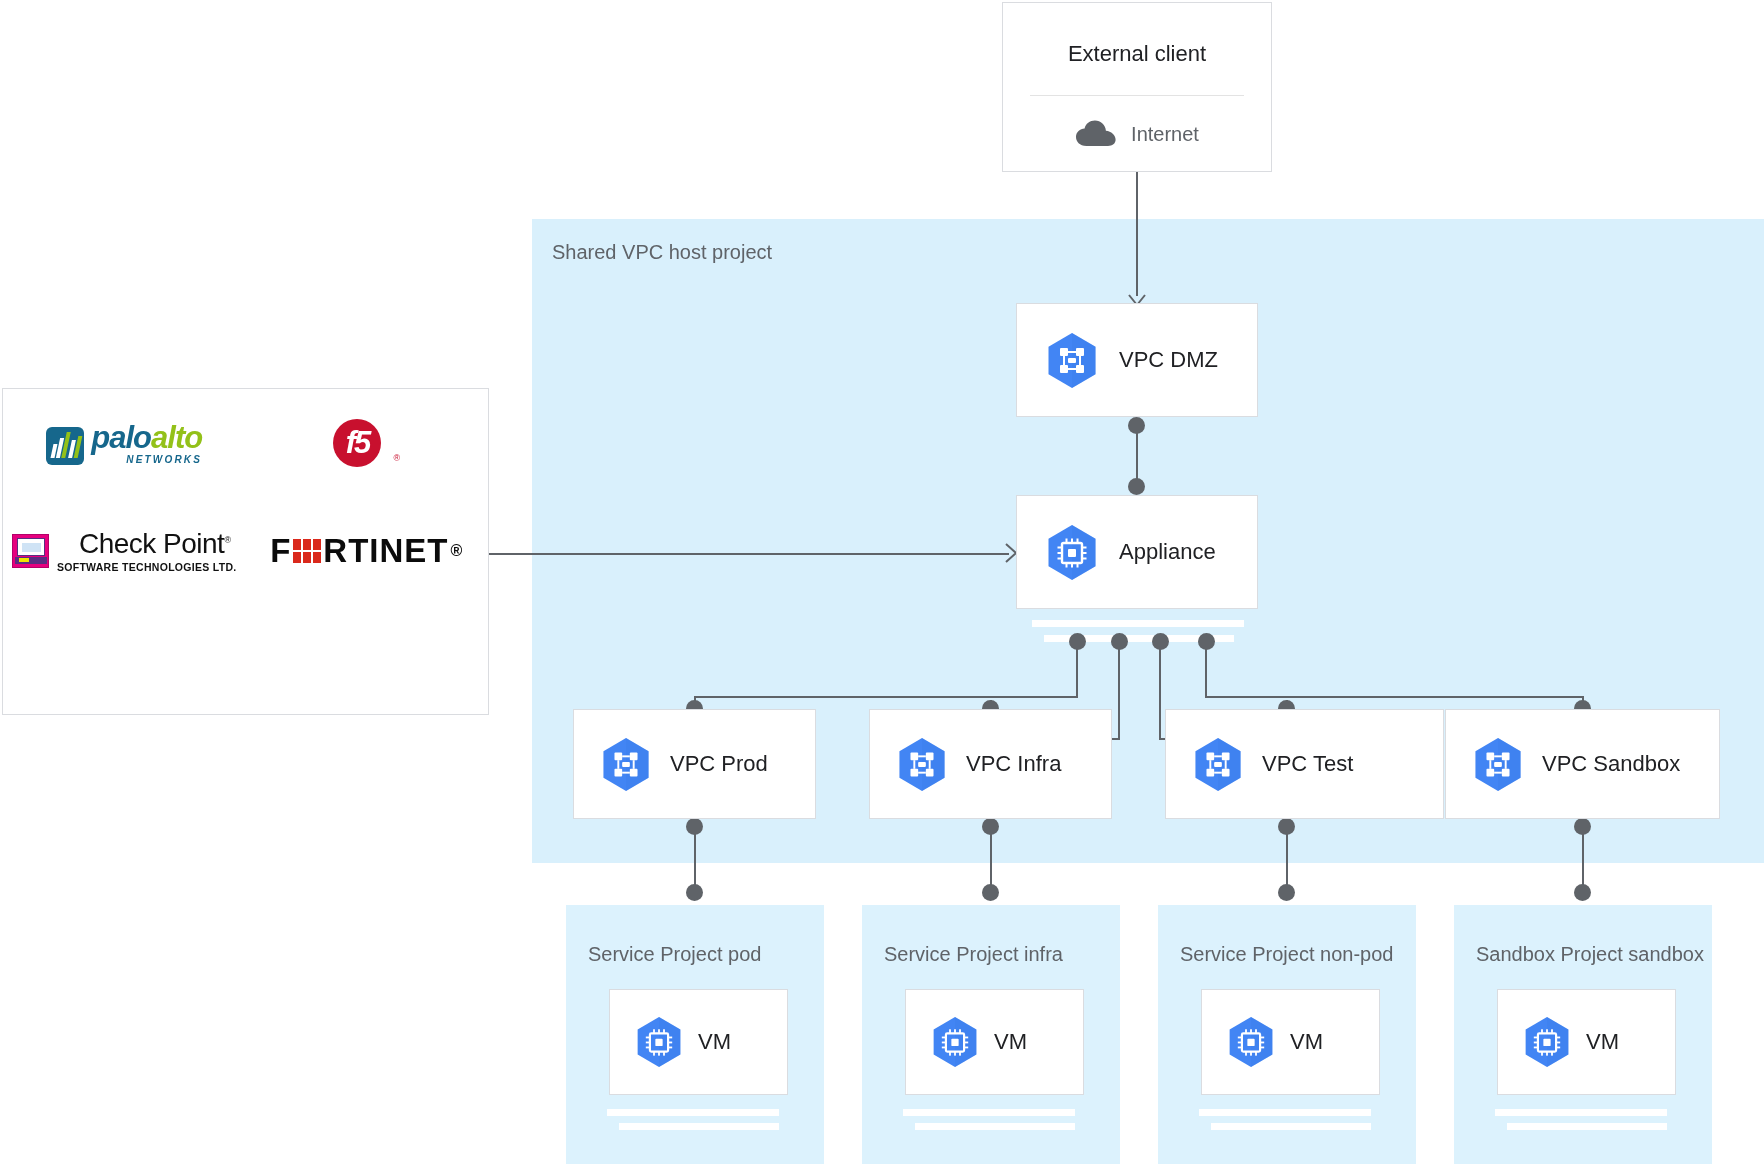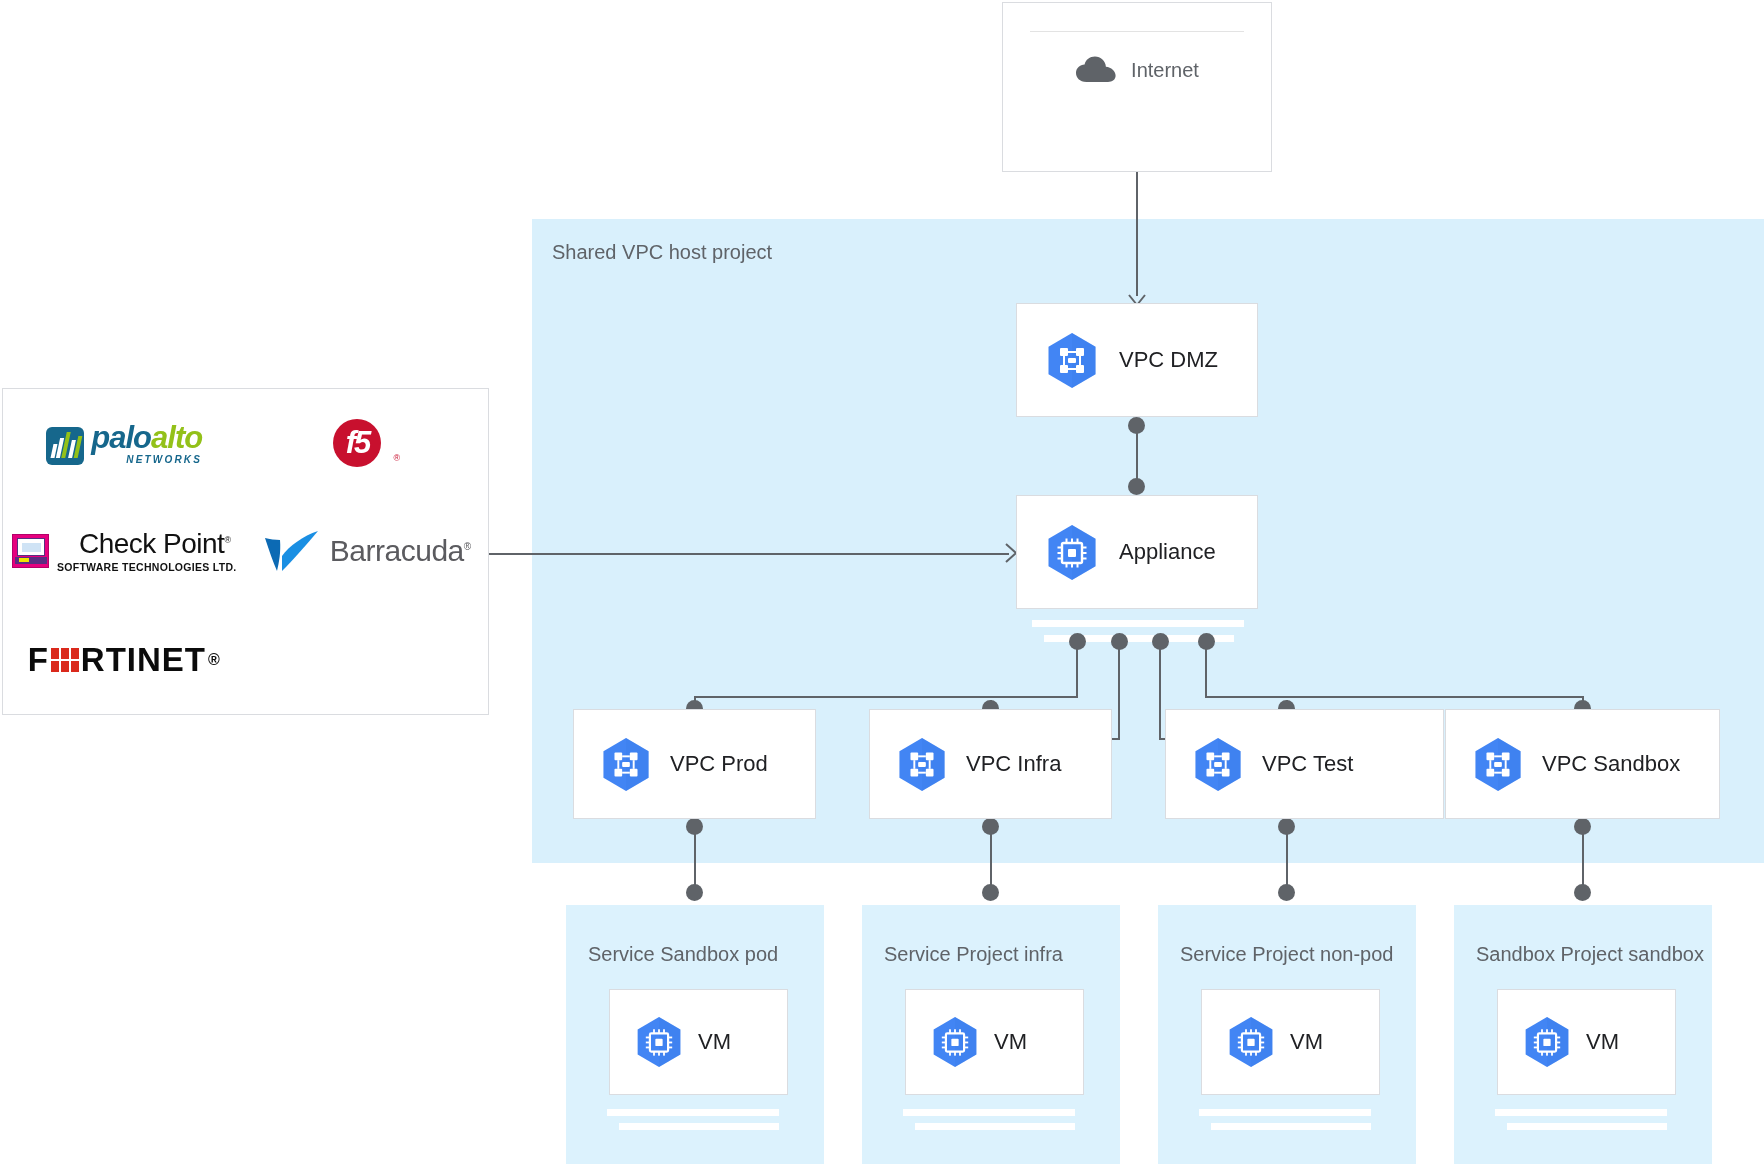--- a/index.html
+++ b/index.html
@@ -121,21 +121,21 @@
   .ft-o i{background:#da291c;}
   .ft-dot{font-size:16px;color:#0b0b0b;margin-left:2px;}
 </style>
 </head>
 <body>
 
 <div id="shared-vpc-panel" class="abs"></div>
 <div id="shared-vpc-label" class="abs">Shared VPC host project</div>
 
 <div class="svc-panel" style="left:566px;width:258px;">
-  <div class="svc-title">Service Sandbox pod</div>
+  <div class="svc-title">Service Project pod</div>
   <div class="svc-bar" style="left:41px;top:204px;width:172px;"></div>
   <div class="svc-bar" style="left:53px;top:218px;width:160px;"></div>
 </div>
 <div class="svc-panel" style="left:862px;width:258px;">
   <div class="svc-title">Service Project infra</div>
   <div class="svc-bar" style="left:41px;top:204px;width:172px;"></div>
   <div class="svc-bar" style="left:53px;top:218px;width:160px;"></div>
 </div>
 <div class="svc-panel" style="left:1158px;width:258px;">
   <div class="svc-title">Service Project non-pod</div>
@@ -200,20 +200,21 @@
 
 <div class="dot" style="left:1278px;top:818px;"></div>
 <div class="line-v" style="left:1286px;top:826px;height:60px;"></div>
 <div class="dot" style="left:1278px;top:884px;"></div>
 
 <div class="dot" style="left:1574px;top:818px;"></div>
 <div class="line-v" style="left:1582px;top:826px;height:60px;"></div>
 <div class="dot" style="left:1574px;top:884px;"></div>
 
 <div id="external-client" class="card">
+  <div class="ec-title">External client</div>
   <div class="ec-rule"></div>
   <div class="ec-row">
     <span class="hex">
       <svg width="42" height="28" viewBox="0 0 42 28">
         <path d="M11.5 26 C4.5 26 1 21.5 1 17 C1 12.3 5 8.6 9.6 8.6 C10.6 3.8 14.9 0.6 19.9 0.6 C25.8 0.6 30.6 5.1 30.9 10.8 C36.2 11.2 40.6 15.3 40.6 19.8 C40.6 23.6 37.2 26 33 26 Z" fill="#5f6368"></path>
       </svg>
     </span>
     <span class="t">Internet</span>
   </div>
 </div>
@@ -486,31 +487,20 @@
           <span class="scr"></span>
             <span class="base"></span>
         </span>
         <span class="cp-text">
           <span class="cp-name"><span>Check Point</span><span class="reg">®</span></span>
           <span class="cp-sub">SOFTWARE TECHNOLOGIES LTD.</span>
         </span>
       </div>
     </div>
 
-    <div class="vendor-cell">
-      <div class="bc">
-        <span class="bc-fin">
-          <svg width="58" height="42" viewBox="0 0 58 42">
-            <path d="M2 8 C6 20 10 32 14 41 C16 33 18 22 17 10 C13 10 6 9 2 8 Z" fill="#0c6ab4"></path>
-            <path d="M19 41 C30 30 44 14 55 1 C40 6 26 16 19 26 Z" fill="#1a8fe3"></path>
-          </svg>
-        </span>
-        <span class="bc-word"><span>Barracuda</span><span class="reg">®</span></span>
-      </div>
-    </div>
 
     <div class="vendor-cell">
       <div class="ft">
         <span class="ft-word">
           <span>F</span>
           <span class="ft-o">
             <i></i>
               <i></i>
               <i></i>
               <i></i>

